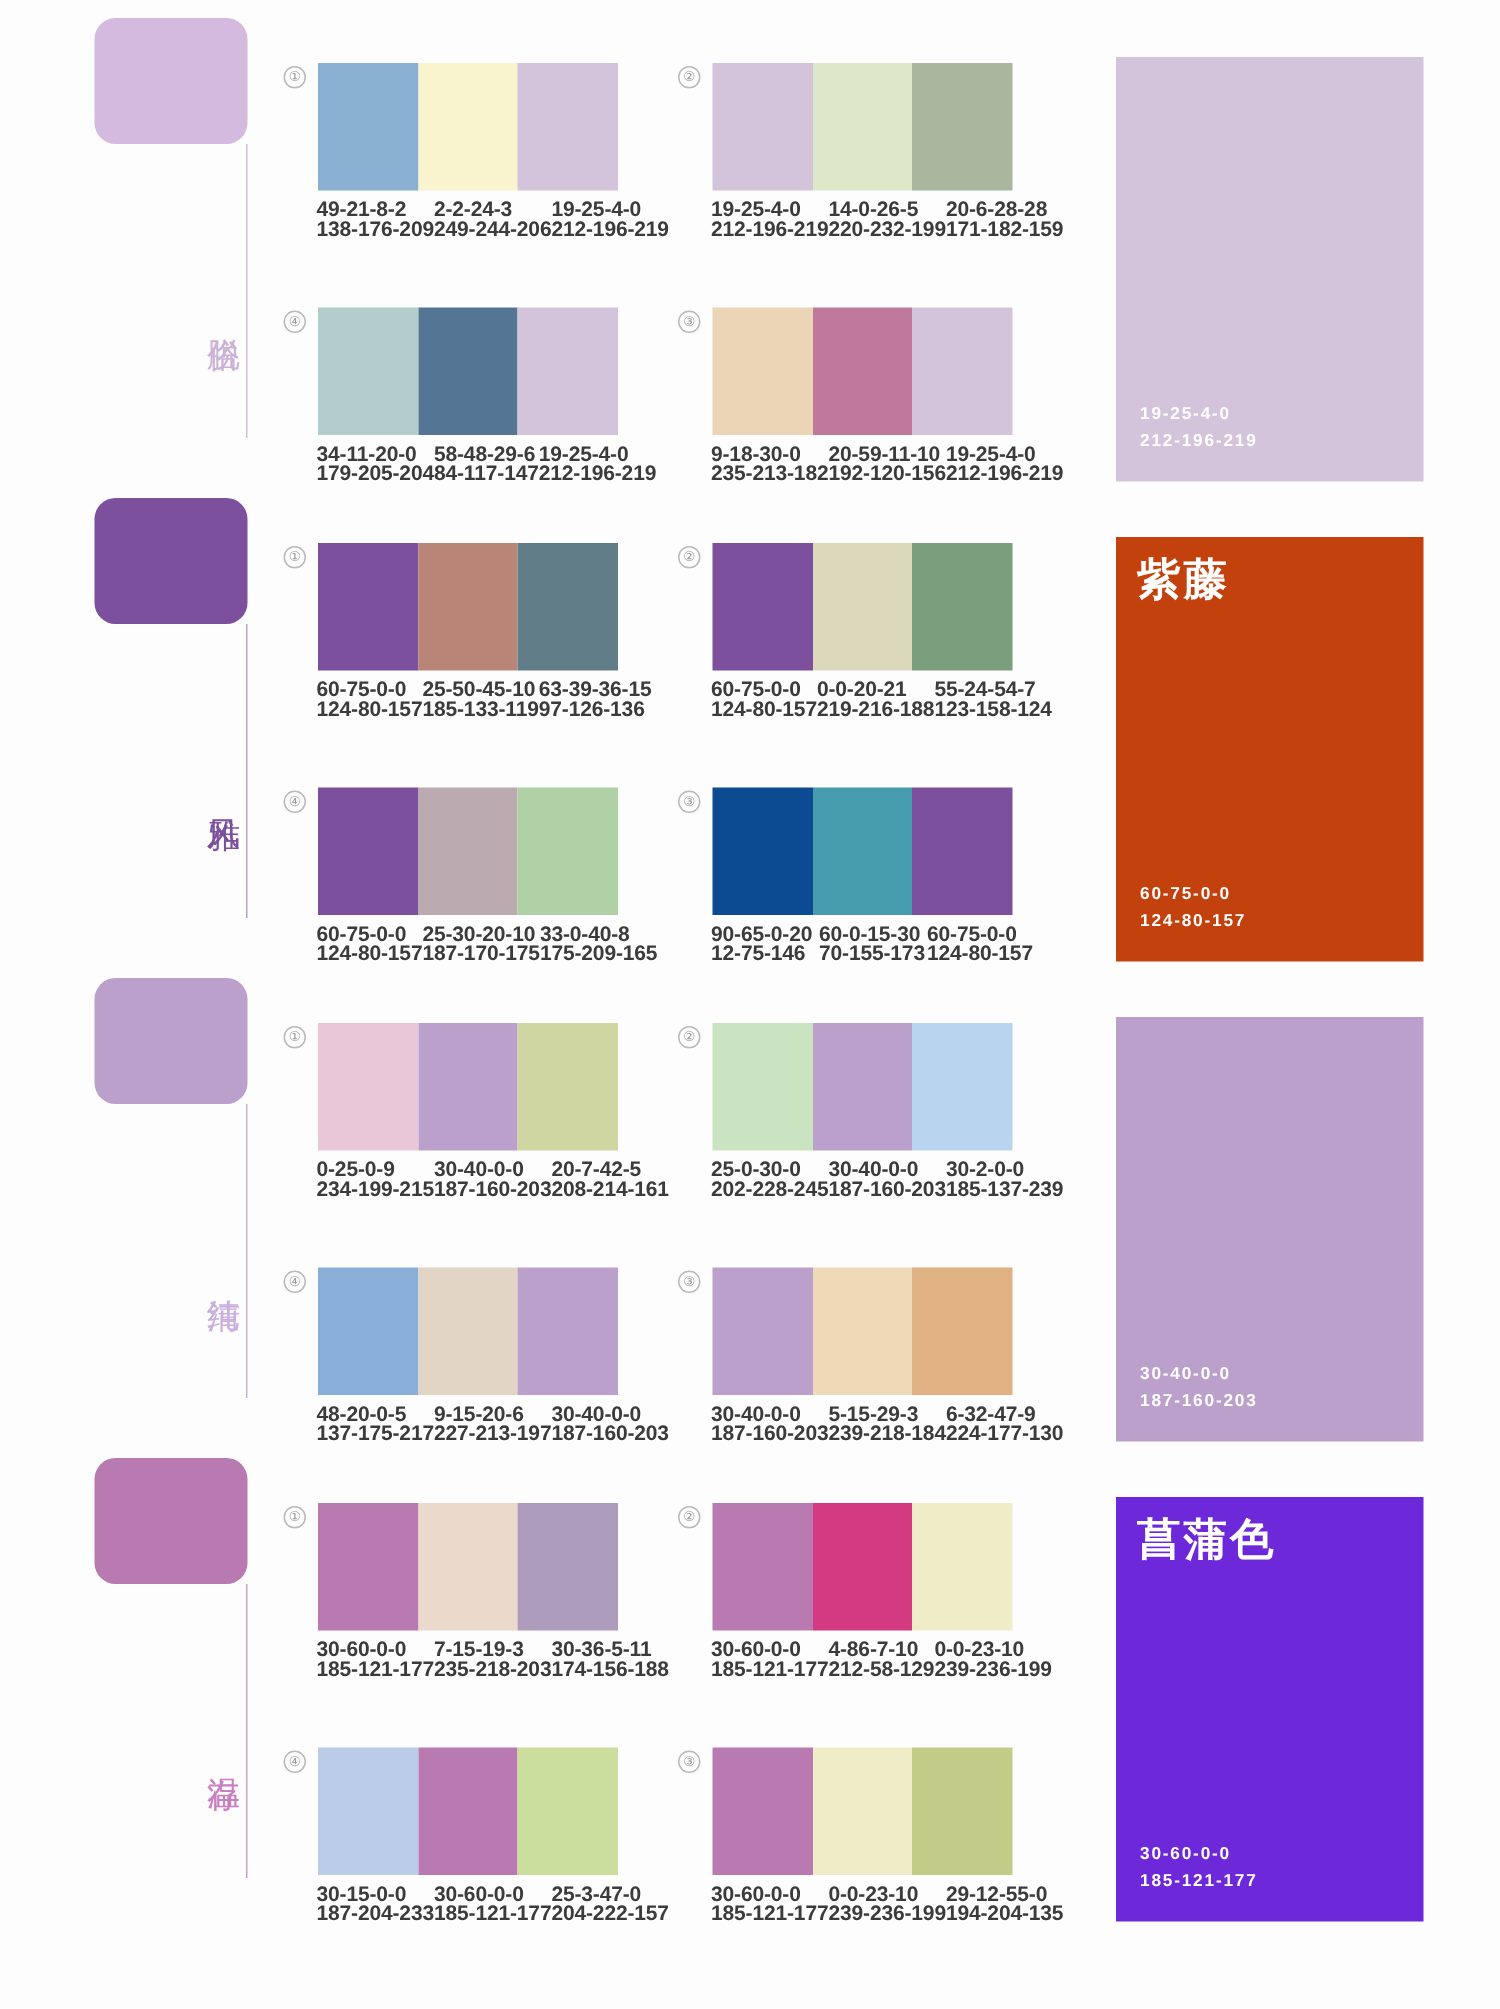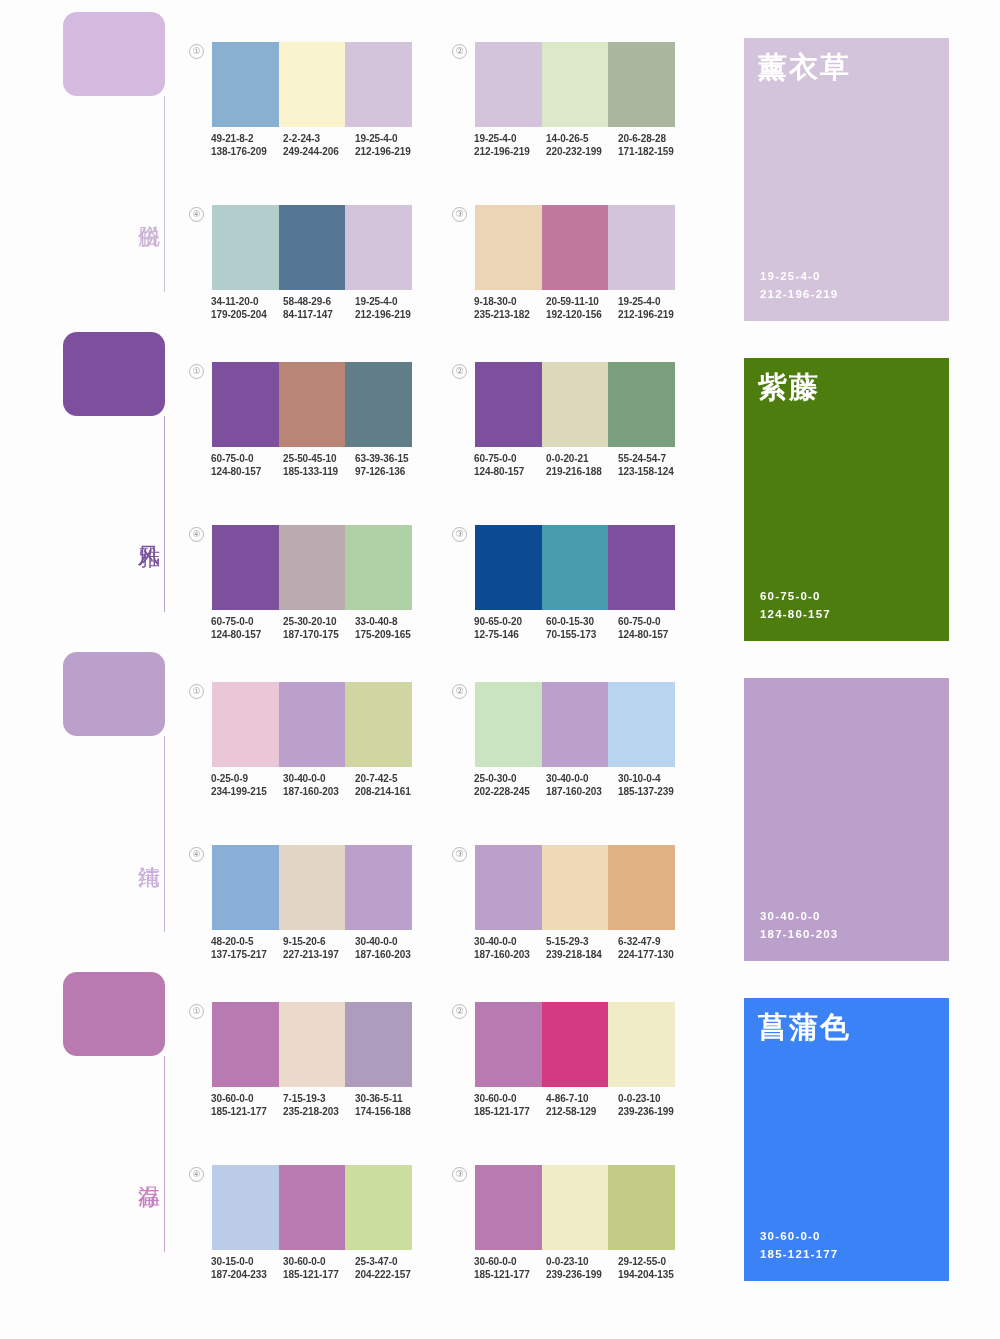--- a/index.html
+++ b/index.html
@@ -42,21 +42,21 @@
     position:absolute; left:-23px; top:2px;
     width:15px; height:15px; border-radius:50%;
     border:1px solid #b9b9b9; color:#9a9a9a;
     font-size:9px; line-height:13px; text-align:center;
   }
   .swatches { display:flex; width:200px; height:85px; }
   .swatches > div { flex:1 1 0; height:100%; }
   .codes { display:flex; width:216px; margin-top:6px; margin-left:-1px; }
   .codes > div {
     flex:1 1 0;
-    font-size:10px; line-height:12.6px; color:#3b3b3b;
+    font-size:14px; line-height:12.6px; color:#3b3b3b;
     letter-spacing:-0.1px; white-space:nowrap;
   }
   .codes .c1 { font-weight:700; }
   .codes .c2 { font-weight:700; }
 
   
   .col-a { left:212px; }
   .col-b { left:475px; }
   .rw-top { top:42px; }
   .rw-bot { top:205px; }
@@ -168,21 +168,20 @@
             <div class="c1">20-59-11-10</div>
             <div class="c2">192-120-156</div>
           </div>
           <div>
             <div class="c1">19-25-4-0</div>
             <div class="c2">212-196-219</div>
           </div>
         </div>
       </div>
       <div class="hero" style="background: rgb(212, 196, 219);">
-        <div class="hero-title">薰衣草</div>
         <div class="hero-codes">
           <div>19-25-4-0</div>
           <div>212-196-219</div>
         </div>
       </div>
     </div>
     <div class="row">
       <div class="tabcol">
         <div class="tab-chip" title="风雅" style="background: rgb(124, 80, 157);"></div>
         <div class="tab-line" style="background: rgb(183, 163, 198);"></div>
@@ -269,21 +268,21 @@
           <div>
             <div class="c1">60-0-15-30</div>
             <div class="c2">70-155-173</div>
           </div>
           <div>
             <div class="c1">60-75-0-0</div>
             <div class="c2">124-80-157</div>
           </div>
         </div>
       </div>
-      <div class="hero" style="background: #4d7c0f;">
+      <div class="hero" style="background: #c2410c;">
         <div class="hero-title">紫藤</div>
         <div class="hero-codes">
           <div>60-75-0-0</div>
           <div>124-80-157</div>
         </div>
       </div>
     </div>
     <div class="row">
       <div class="tabcol">
         <div class="tab-chip" title="清纯" style="background: rgb(187, 160, 203);"></div>
@@ -322,21 +321,21 @@
         <div class="codes">
           <div>
             <div class="c1">25-0-30-0</div>
             <div class="c2">202-228-245</div>
           </div>
           <div>
             <div class="c1">30-40-0-0</div>
             <div class="c2">187-160-203</div>
           </div>
           <div>
-            <div class="c1">30-10-0-4</div>
+            <div class="c1">30-2-0-0</div>
             <div class="c2">185-137-239</div>
           </div>
         </div>
       </div>
       <div class="pal col-a rw-bot">
         <div class="num">④</div>
         <div class="swatches">
           <div style="background: rgb(137, 175, 217);"></div>
           <div style="background: rgb(227, 213, 197);"></div>
           <div style="background: rgb(187, 160, 203);"></div>
@@ -472,21 +471,21 @@
           <div>
             <div class="c1">0-0-23-10</div>
             <div class="c2">239-236-199</div>
           </div>
           <div>
             <div class="c1">29-12-55-0</div>
             <div class="c2">194-204-135</div>
           </div>
         </div>
       </div>
-      <div class="hero" style="background: #3b82f6;">
+      <div class="hero" style="background: #6d28d9;">
         <div class="hero-title">菖蒲色</div>
         <div class="hero-codes">
           <div>30-60-0-0</div>
           <div>185-121-177</div>
         </div>
       </div>
     </div>
   </div>
 
 </body></html>

